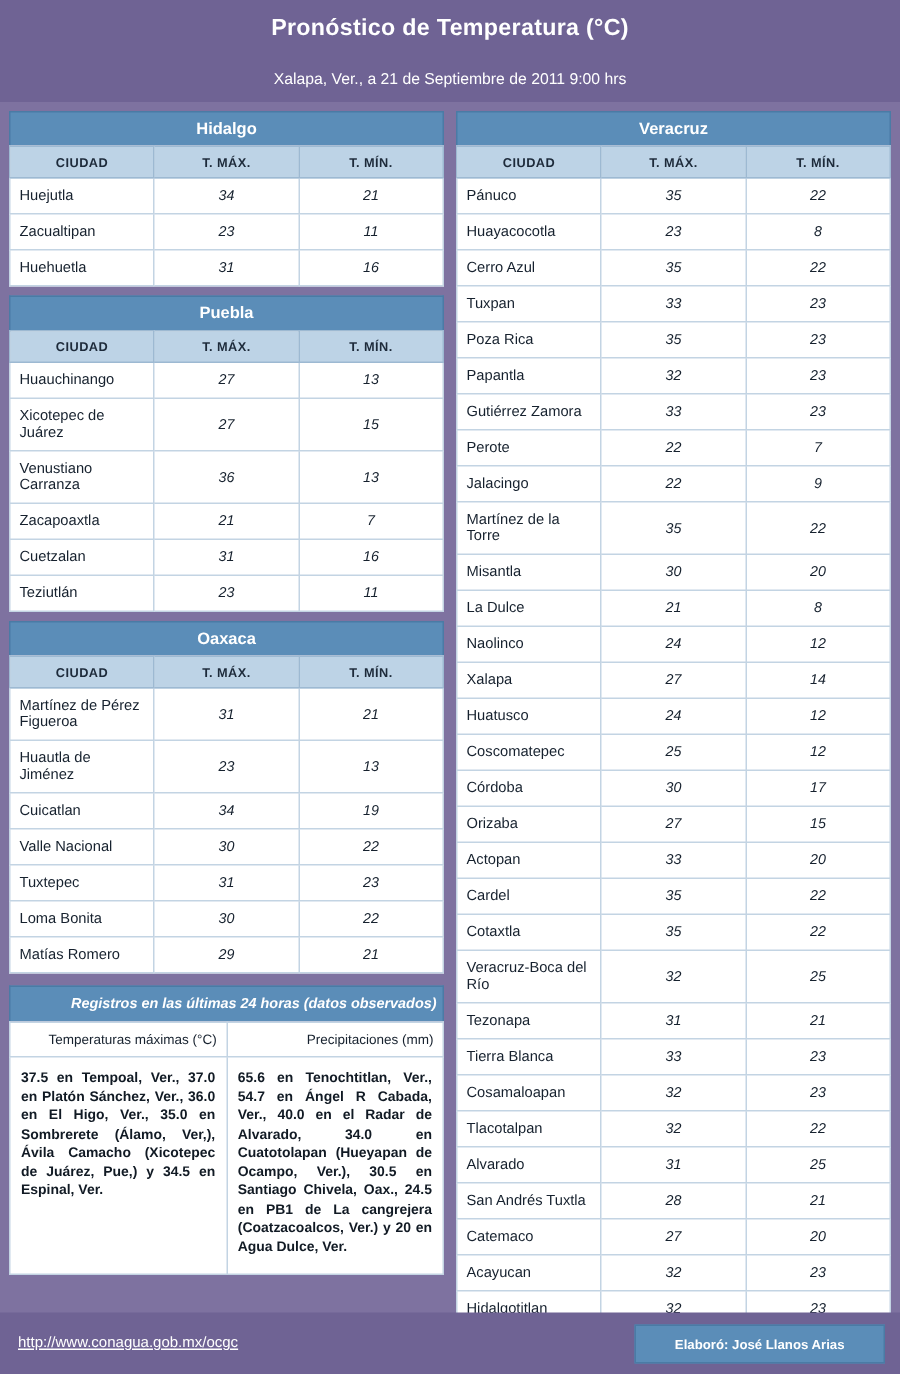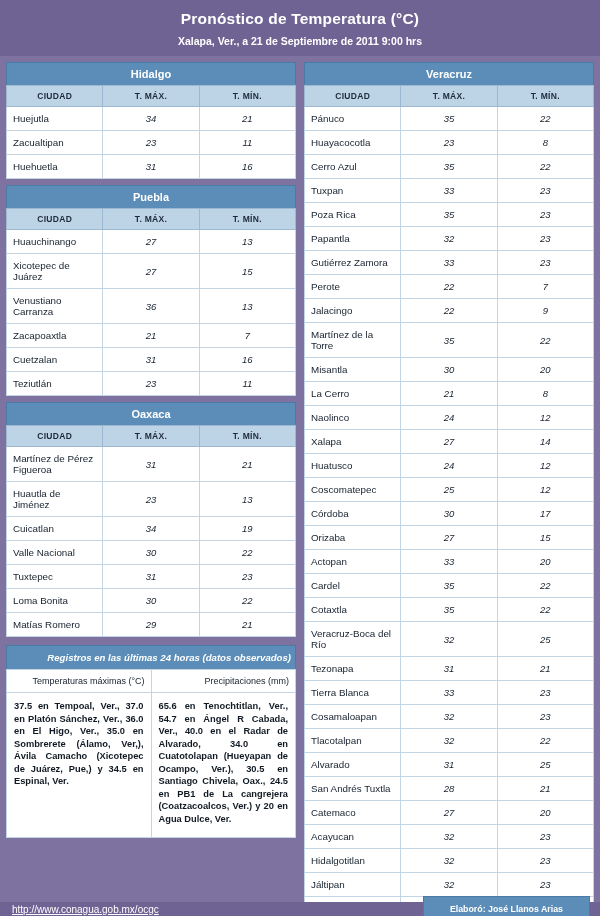--- a/index.html
+++ b/index.html
@@ -22,23 +22,23 @@
     padding: 10px 0 9px 0;
     color: #ffffff;
   }
   .header h1 {
     margin: 0;
     font-size: 15.5px;
     font-weight: bold;
     letter-spacing: .2px;
   }
   .header .sub {
-    margin-top: 7px;
+    margin-top: 19px;
     font-size: 10.5px;
-    font-weight: bold;
+    font-weight: normal;
   }
   
   .body {
     display: flex;
     padding: 6px 6px 0 6px;
     gap: 8px;
     align-items: flex-start;
   }
   .col-left { width: 290px; }
   .col-right { width: 290px; }
@@ -121,21 +121,21 @@
     padding: 7px 7px 12px 7px;
     border: 1px solid #c3d4e3;
     vertical-align: top;
     text-align: justify;
     line-height: 1.35;
   }
   
   .footer {
     position: absolute;
     left: 0; bottom: 0;
-    width: 600px; height: 14px;
+    width: 600px; height: 41px;
     background: #6f6394;
     display: flex;
     align-items: center;
   }
   .footer .url {
     color: #ffffff;
     font-size: 10px;
     margin-left: 12px;
     text-decoration: underline;
   }
@@ -367,21 +367,21 @@
               <td class="city">Martínez de la Torre</td>
               <td class="num">35</td>
               <td class="num">22</td>
             </tr>
             <tr>
               <td class="city">Misantla</td>
               <td class="num">30</td>
               <td class="num">20</td>
             </tr>
             <tr>
-              <td class="city">La Cerro</td>
+              <td class="city">La Dulce</td>
               <td class="num">21</td>
               <td class="num">8</td>
             </tr>
             <tr>
               <td class="city">Naolinco</td>
               <td class="num">24</td>
               <td class="num">12</td>
             </tr>
             <tr>
               <td class="city">Xalapa</td>

